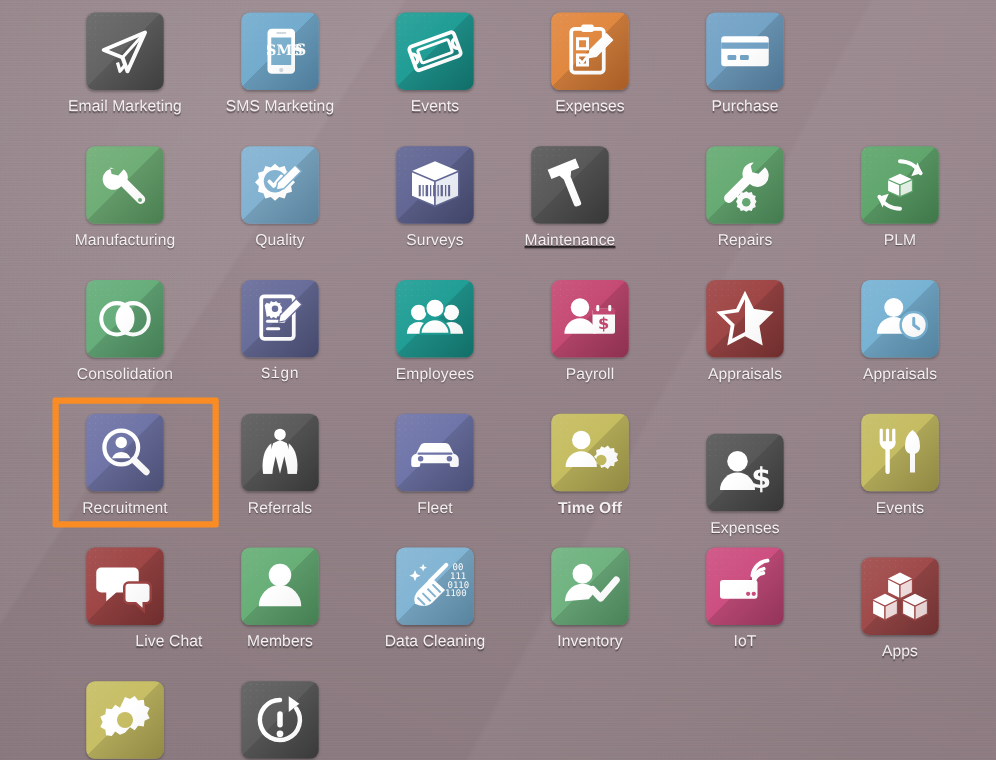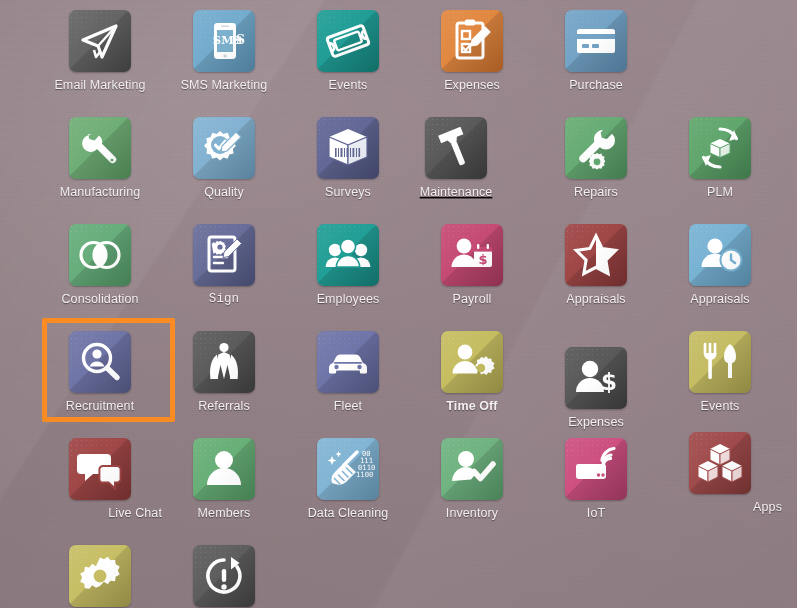--- a/index.html
+++ b/index.html
@@ -520,21 +520,21 @@
           <circle cx="33.5" cy="37" r="1.7" fill="#cb4a7d"></circle>
           <circle cx="38" cy="37" r="1.7" fill="#cb4a7d"></circle>
           <path d="M38 25 a10 10 0 0 1 8 -8" fill="none" stroke="#fff" stroke-width="3" stroke-linecap="round" transform="rotate(0 40 22)"></path>
           <path d="M37 22.5 a13.5 13.5 0 0 1 12 -12" fill="none" stroke="#fff" stroke-width="3.2" stroke-linecap="round"></path>
           <path d="M38 28 a8.5 8.5 0 0 1 7.6 -7.6" fill="none" stroke="#fff" stroke-width="3.2" stroke-linecap="round"></path>
         </svg>
         <div class="sheen"></div>
       </div>
       <div class="app-label">IoT</div>
     </div>
-    <div class="app-cell" style="left: 658px; top: 432px; text-align: right;">
+    <div class="app-cell" style="left: 658px; top: 446px;">
       <div class="app-tile" style="background: linear-gradient(135deg, rgb(157, 69, 69) 0%, rgb(157, 69, 69) 50%, rgb(133, 58, 58) 100%);">
         <div class="longshadow"></div>
         <div class="dots"></div>
         <svg viewBox="0 0 62 62">
           <path d="M31 12 L41 17 L31 22 L21 17 Z" fill="#fff"></path>
           <path d="M21 17 L21 28 L31 33 L31 22 Z" fill="#fff" stroke="#9d4545" stroke-width="1"></path>
           <path d="M41 17 L41 28 L31 33 L31 22 Z" fill="#eddada" stroke="#9d4545" stroke-width="1"></path>
           <path d="M19 29 L29 34 L19 39 L9 34 Z" fill="#fff"></path>
           <path d="M9 34 L9 45 L19 50 L19 39 Z" fill="#fff" stroke="#9d4545" stroke-width="1"></path>
           <path d="M29 34 L29 45 L19 50 L19 39 Z" fill="#eddada" stroke="#9d4545" stroke-width="1"></path>

